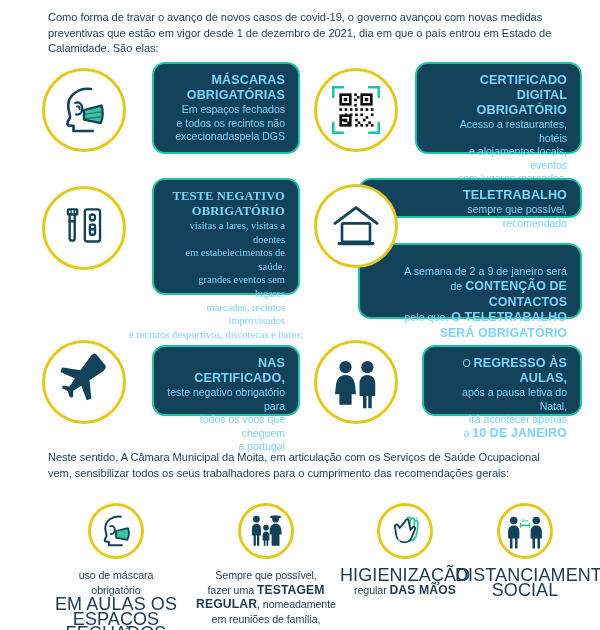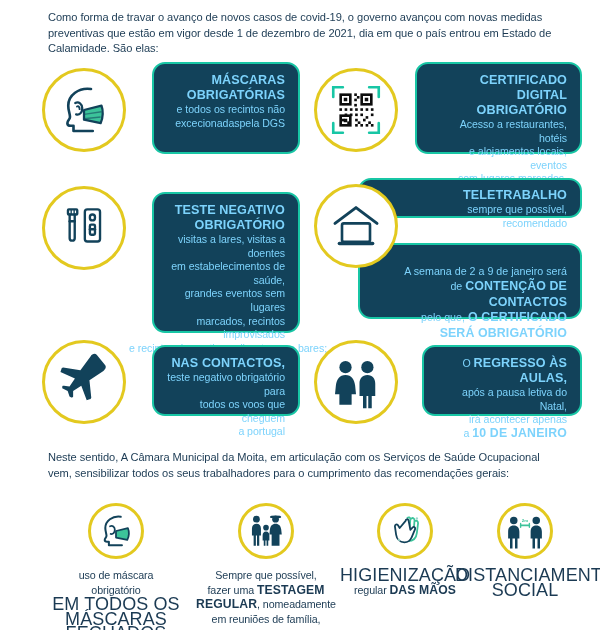--- a/index.html
+++ b/index.html
@@ -94,20 +94,21 @@
     <span>Como forma de travar o avanço de novos casos de covid-19, o governo avançou com novas medidas preventivas que estão em vigor desde </span><b>1 de dezembro de 2021</b><span>, dia em que o país entrou em </span><b>Estado de Calamidade</b><span>. São elas:</span>
   </div>
 
   <div class="measure">
     <div class="card" style="left:152px; top:62px; width:148px; height:92px;">
       <div class="ttl">
         <div>MÁSCARAS</div>
         <div>OBRIGATÓRIAS</div>
       </div>
       <div class="sub">
+        <div>Em espaços fechados</div>
         <div>e todos os recintos não</div>
         <div>excecionadaspela DGS</div>
       </div>
     </div>
     <div class="badge" style="left:42px; top:68px; width:84px; height:84px;">
       <svg width="56" height="56" viewBox="0 0 64 64">
         <path d="M40 8 C26 6 14 15 14 27 c0 6 2 9 2 13 c0 3 -3 4 -3 7 c0 2 2 3 4 3 l3 0 l0 6 l22 0" fill="none" stroke="#12425a" stroke-width="3" stroke-linecap="round" stroke-linejoin="round"></path>
         <path d="M22 24 c4 -2 8 1 8 6 c0 5 -3 8 -7 7" fill="none" stroke="#12425a" stroke-width="2.6" stroke-linecap="round"></path>
         <path d="M24 28 c2 -1 3 1 3 3" fill="none" stroke="#12425a" stroke-width="2.2" stroke-linecap="round"></path>
         <path d="M32 32 l20 -5 c2 5 2 14 -1 20 l-19 -4 z" fill="#3cc39a" stroke="#12425a" stroke-width="2.6" stroke-linejoin="round"></path>
@@ -176,21 +177,21 @@
           <rect x="19" y="36" width="3" height="3"></rect>
             <rect x="25" y="36" width="3" height="3"></rect>
           <rect x="16" y="42" width="3" height="3"></rect>
             <rect x="22" y="45" width="3" height="3"></rect>
         </g>
       </svg>
     </div>
   </div>
 
   <div class="measure">
-    <div class="card" style="left:152px; top:192px; width:148px; height:141px;">
+    <div class="card" style="left:152px; top:178px; width:148px; height:117px;font-family:Liberation Serif, serif;">
       <div class="ttl">
         <div>TESTE NEGATIVO</div>
         <div>OBRIGATÓRIO</div>
       </div>
       <div class="sub">
         <div>visitas a lares, visitas a doentes</div>
         <div>em estabelecimentos de saúde,</div>
         <div>grandes eventos sem lugares</div>
         <div>marcados, recintos improvisados</div>
         <div style="white-space:nowrap; margin-left:-38px;">e recintos desportivos, discotecas e bares;</div>
@@ -223,38 +224,38 @@
         <div>recomendado</div>
       </div>
     </div>
 
     <div class="card notice" style="left:358px; top:243px; width:224px; height:76px; padding-top:19px;">
       <div class="line">A semana de 2 a 9 de janeiro será</div>
       <div class="line">
         <span>de </span><b>CONTENÇÃO DE CONTACTOS</b>
       </div>
       <div class="line">
-        <span>pelo que, </span><b>O CERTIFICADO</b>
+        <span>pelo que, </span><b>O TELETRABALHO</b>
       </div>
       <div class="line"><b>SERÁ OBRIGATÓRIO</b></div>
     </div>
 
     <div class="badge" style="left:314px; top:184px; width:84px; height:84px;">
       <svg width="56" height="56" viewBox="0 0 64 64">
         <path d="M8 29 L32 11 L56 29" fill="none" stroke="#12425a" stroke-width="3.4" stroke-linecap="round" stroke-linejoin="round"></path>
         <rect x="16" y="29" width="32" height="21" rx="2" fill="none" stroke="#12425a" stroke-width="3"></rect>
         <rect x="11" y="50" width="42" height="4" rx="2" fill="#12425a"></rect>
       </svg>
     </div>
   </div>
 
   <div class="measure">
     <div class="card" style="left:152px; top:345px; width:148px; height:71px;">
       <div class="ttl">
-        <div>NAS CONTACTOS,</div>
+        <div>NAS CERTIFICADO,</div>
       </div>
       <div class="sub">
         <div>teste negativo obrigatório para</div>
         <div>todos os voos que cheguem</div>
         <div>a portugal</div>
       </div>
     </div>
     <div class="badge" style="left:42px; top:340px; width:84px; height:84px;">
       <svg width="58" height="58" viewBox="0 0 64 64">
         <path d="M55 13 c2 2 1 5 -2 7 L38 30 l2 19 c0 1 -1 2 -2 2 l-3 1 l-6 -16 l-9 6 l0 6 c0 1 -1 1 -2 1 l-2 -1 l-2 -6 l-6 -3 l0 -2 c0 -1 1 -1 2 -1 l6 1 l6 -9 l-16 -7 l1 -3 c0 -1 1 -2 2 -2 l19 3 l11 -15 c2 -3 5 -4 7 -2 z" fill="#12425a"></path>
@@ -297,21 +298,21 @@
     <div class="circ">
       <svg width="38" height="38" viewBox="0 0 64 64">
         <path d="M40 8 C26 6 14 15 14 27 c0 6 2 9 2 13 c0 3 -3 4 -3 7 c0 2 2 3 4 3 l3 0 l0 6 l22 0" fill="none" stroke="#12425a" stroke-width="3.4" stroke-linecap="round" stroke-linejoin="round"></path>
         <path d="M22 24 c4 -2 8 1 8 6 c0 5 -3 8 -7 7" fill="none" stroke="#12425a" stroke-width="3" stroke-linecap="round"></path>
         <path d="M32 32 l20 -5 c2 5 2 14 -1 20 l-19 -4 z" fill="#3cc39a" stroke="#12425a" stroke-width="3" stroke-linejoin="round"></path>
       </svg>
     </div>
     <div class="cap">
       <div>uso de máscara</div>
       <div>obrigatório</div>
-      <div class="big">EM TODOS OS MÁSCARAS</div>
+      <div class="big">EM AULAS OS ESPAÇOS</div>
       <div class="big">FECHADOS</div>
     </div>
   </div>
 
   <div class="rec" style="left:190px; top:503px; width:152px;">
     <div class="circ">
       <svg width="36" height="36" viewBox="0 0 64 64">
         <g fill="#12425a">
           <circle cx="15" cy="11" r="6"></circle>
           <path d="M15 19 c-5 0 -8 3 -8 9 l0 12 l3 0 l0 18 l4 0 l0 -18 l2 0 l0 18 l4 0 l0 -18 l3 0 l0 -12 c0 -6 -3 -9 -8 -9 z"></path>

